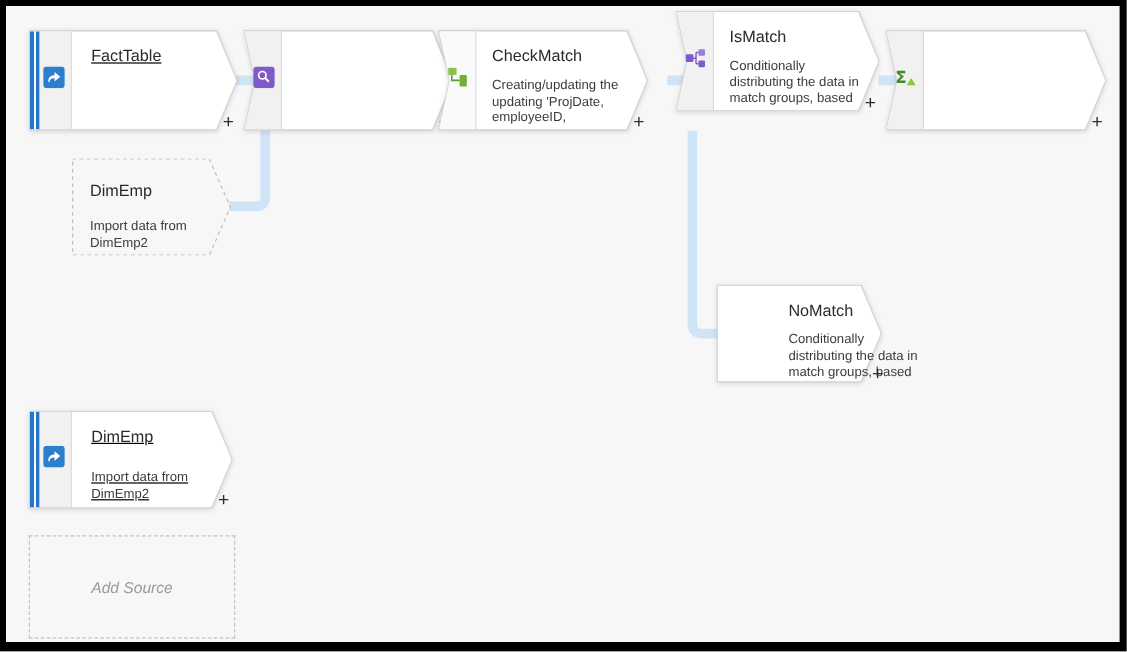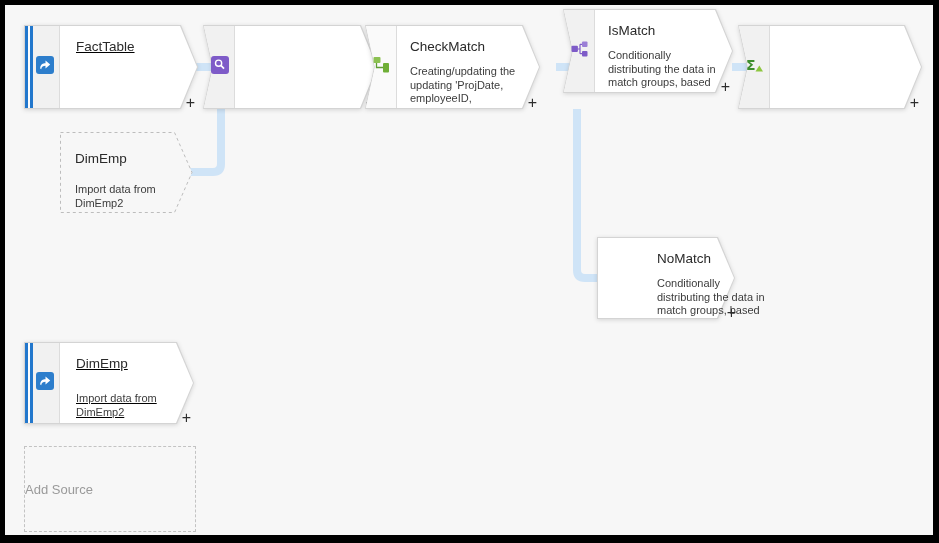--- a/index.html
+++ b/index.html
@@ -33,22 +33,22 @@
   .desc{font-size:11px;line-height:13.5px;color:#3c3c3c;width:var(--dw,104px);}
   .plus{position:absolute;right:3px;bottom:-2px;font-size:16px;color:#2e2e2e;cursor:pointer;line-height:16px;}
 
   .ghost{filter:none;}
   .ghost .content{left:15px;top:18px;}
   .ghost .title{margin-bottom:16px;}
   .outline{position:absolute;left:0;top:0;}
 
   .plain .content{left:28px;margin-left:32px;}
 
-  .add-source{position:absolute;border:1px dashed #c3c3c3;display:flex;align-items:center;justify-content:flex-start;
-      color:#9a9a9a;font-size:13px;cursor:pointer;background:transparent;}
+  .add-source{position:absolute;border:1px dashed #c3c3c3;display:flex;align-items:center;justify-content:center;
+      color:#9a9a9a;font-size:13px;cursor:pointer;background:transparent;font-style:italic;}
 </style>
 </head>
 <body>
 
 <div class="frame">
 <div class="canvas">
 
   <svg class="wires" width="928" height="530">
     <g fill="none" stroke="#cfe4f7" stroke-width="8">
       <path d="M191 62 H209"></path>

